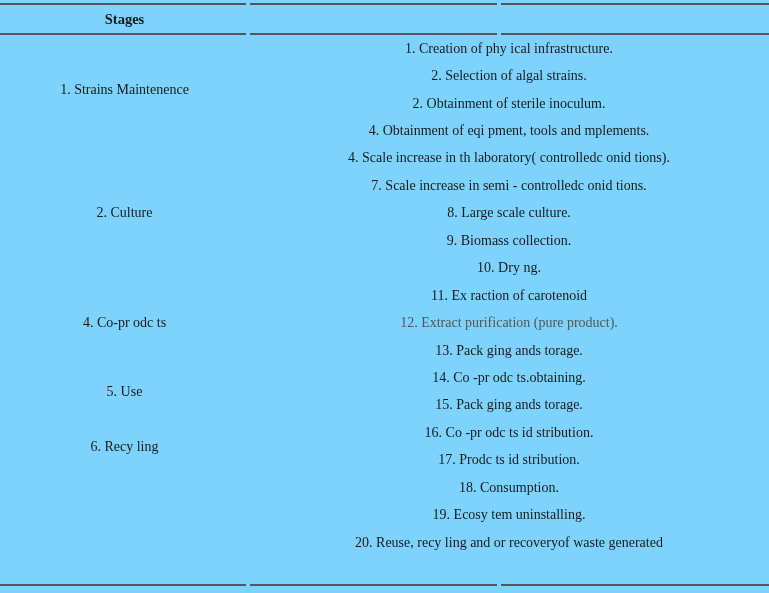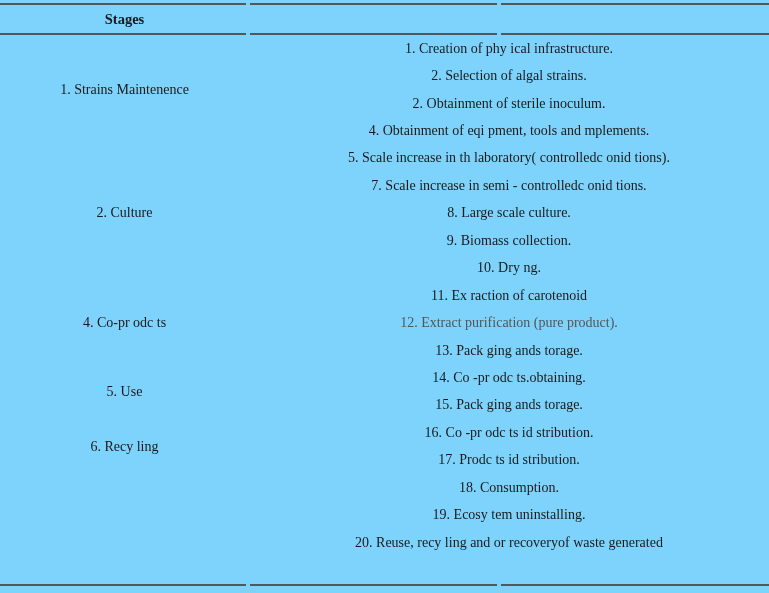--- a/index.html
+++ b/index.html
@@ -87,21 +87,21 @@
       <div class="stage-cell g4">4. Co-pr odc ts</div>
       <div class="stage-cell g5">5. Use</div>
       <div class="stage-cell g6">6. Recy ling</div>
     </div>
 
     <div class="activity-col">
       <div class="activity-row">1. Creation of phy ical infrastructure.</div>
       <div class="activity-row">2. Selection of algal strains.</div>
       <div class="activity-row">2. Obtainment of sterile inoculum.</div>
       <div class="activity-row">4. Obtainment of eqi pment, tools and  mplements.</div>
-      <div class="activity-row">5. Scale increase in th  laboratory( controlledc onid tions).</div>
+      <div class="activity-row">4. Scale increase in th  laboratory( controlledc onid tions).</div>
       <div class="activity-row">7. Scale increase in semi - controlledc onid tions.</div>
       <div class="activity-row">8. Large scale culture.</div>
       <div class="activity-row">9. Biomass collection.</div>
       <div class="activity-row">10. Dry ng.</div>
       <div class="activity-row">11. Ex raction of carotenoid</div>
       <div class="activity-row muted">12. Extract purification (pure product).</div>
       <div class="activity-row">13. Pack ging ands torage.</div>
       <div class="activity-row">14. Co -pr odc ts.obtaining.</div>
       <div class="activity-row">15. Pack ging ands torage.</div>
       <div class="activity-row">16. Co -pr odc ts id stribution.</div>

